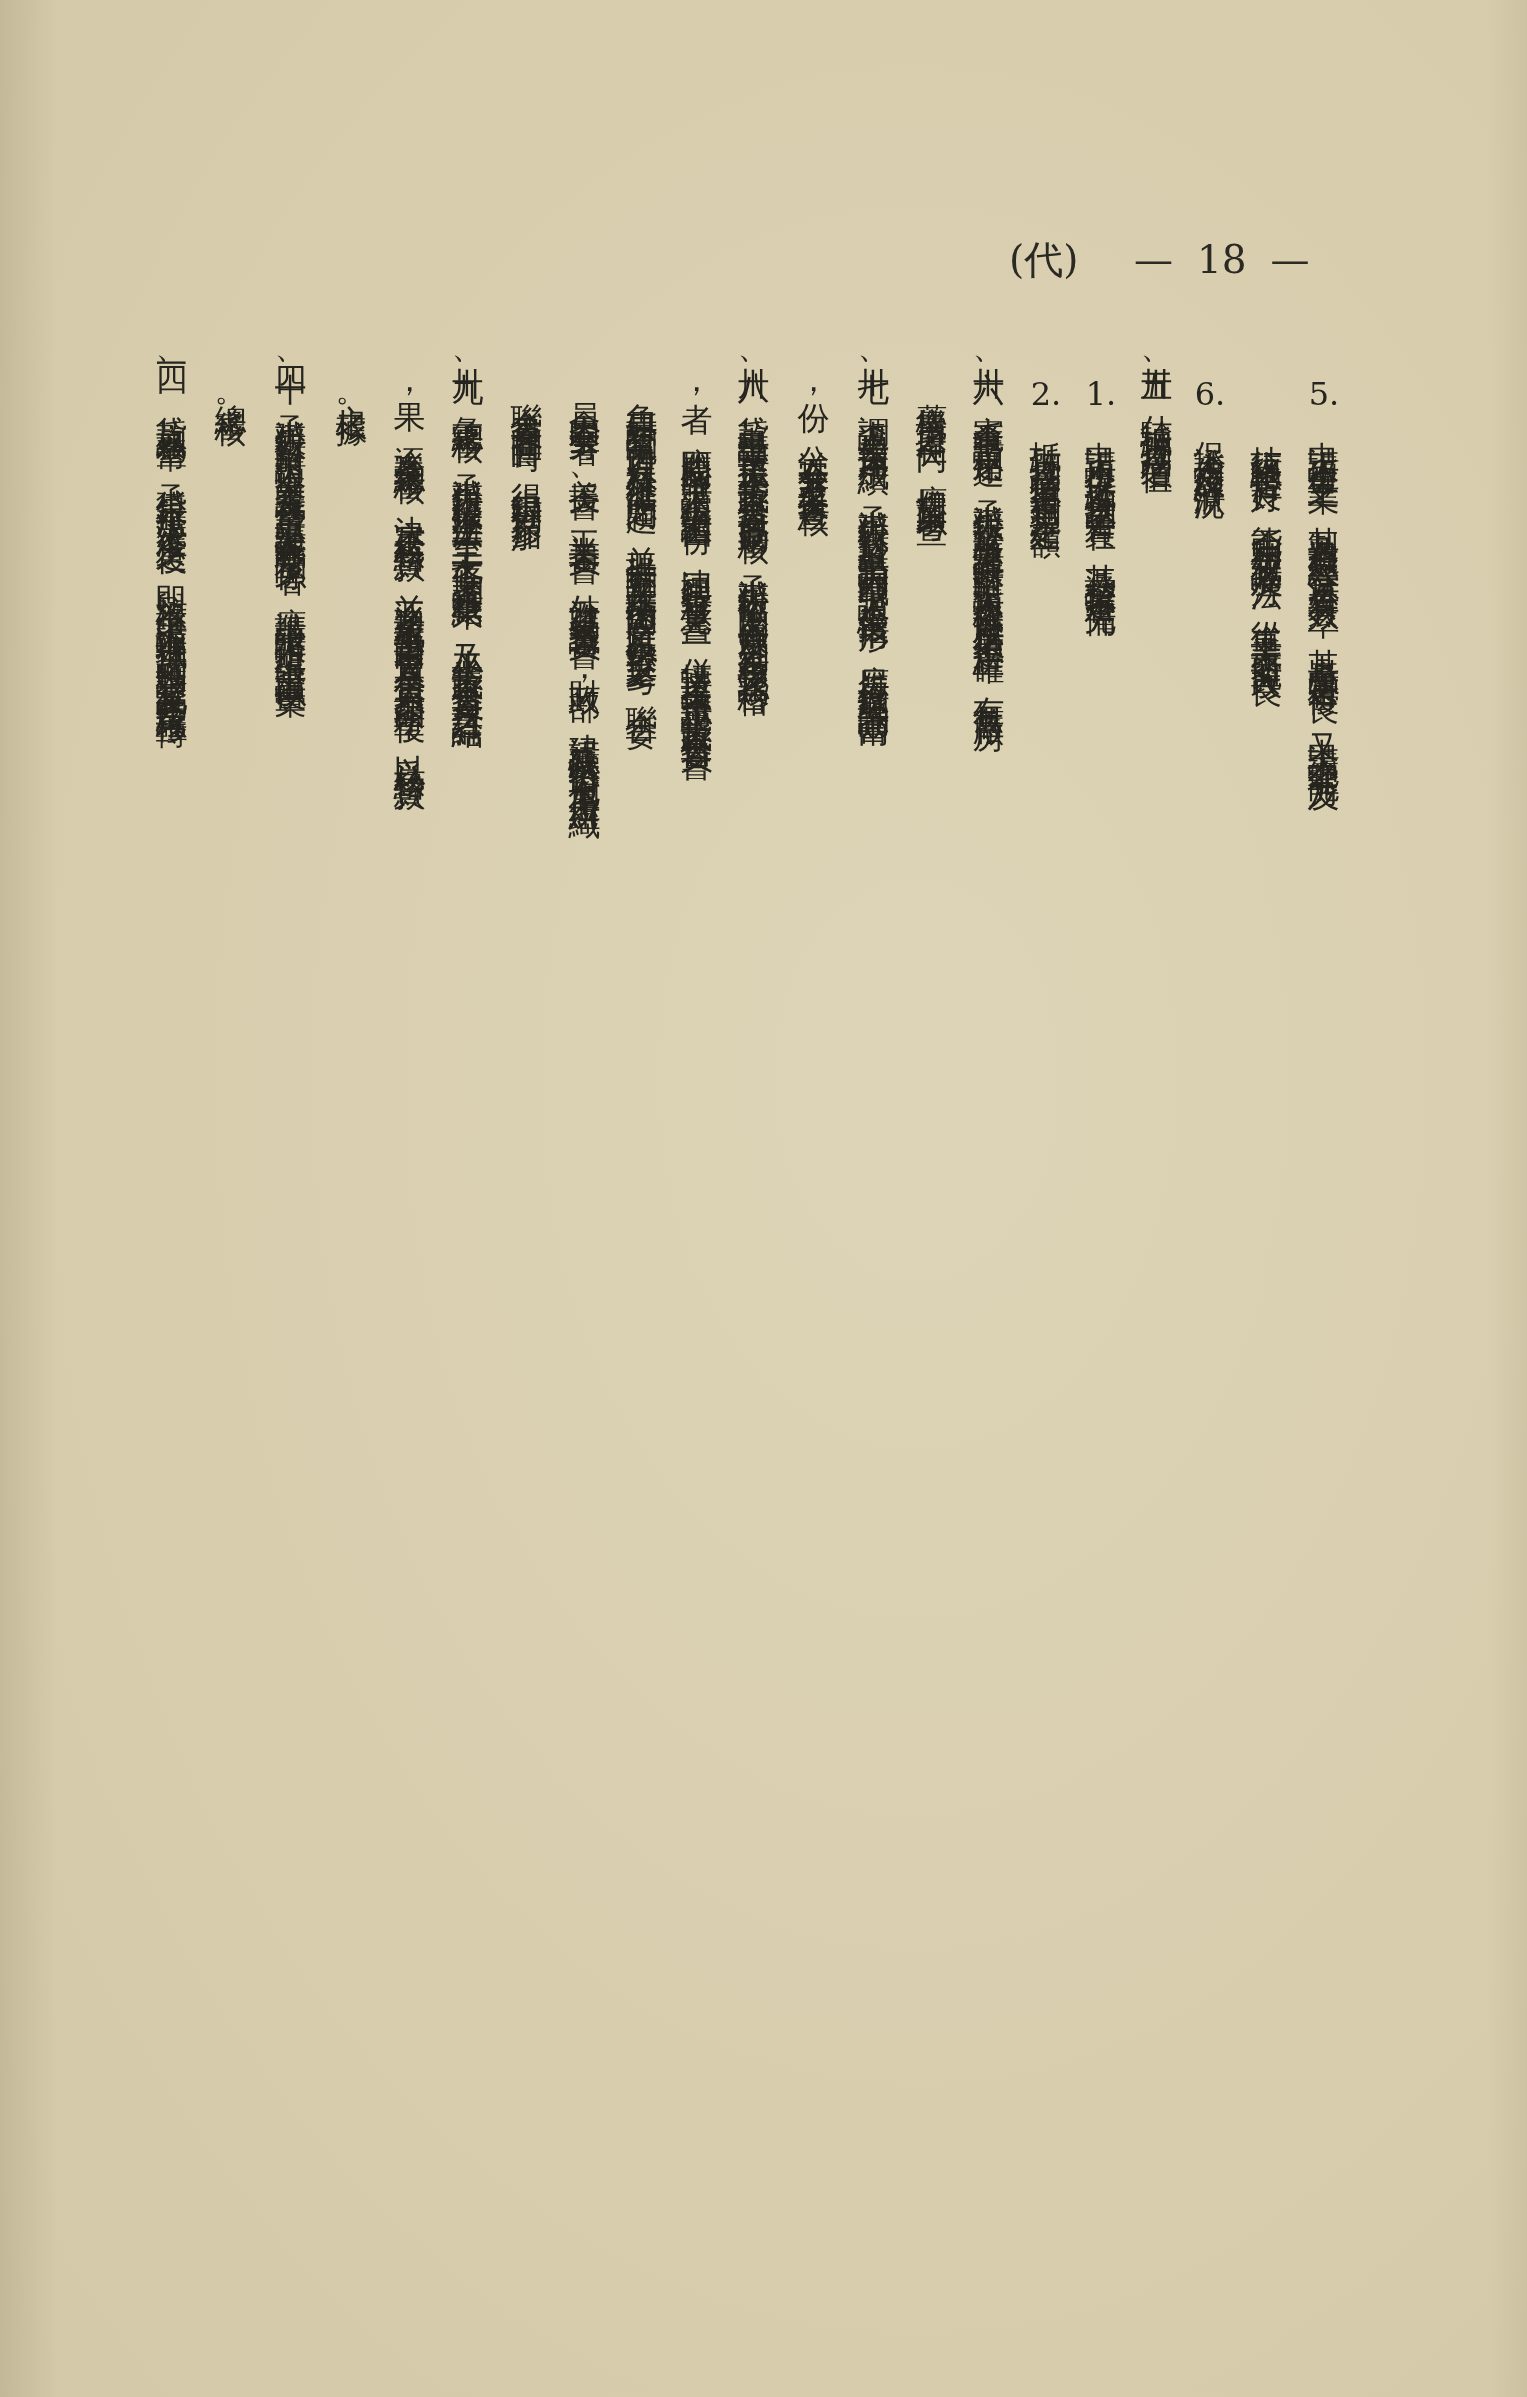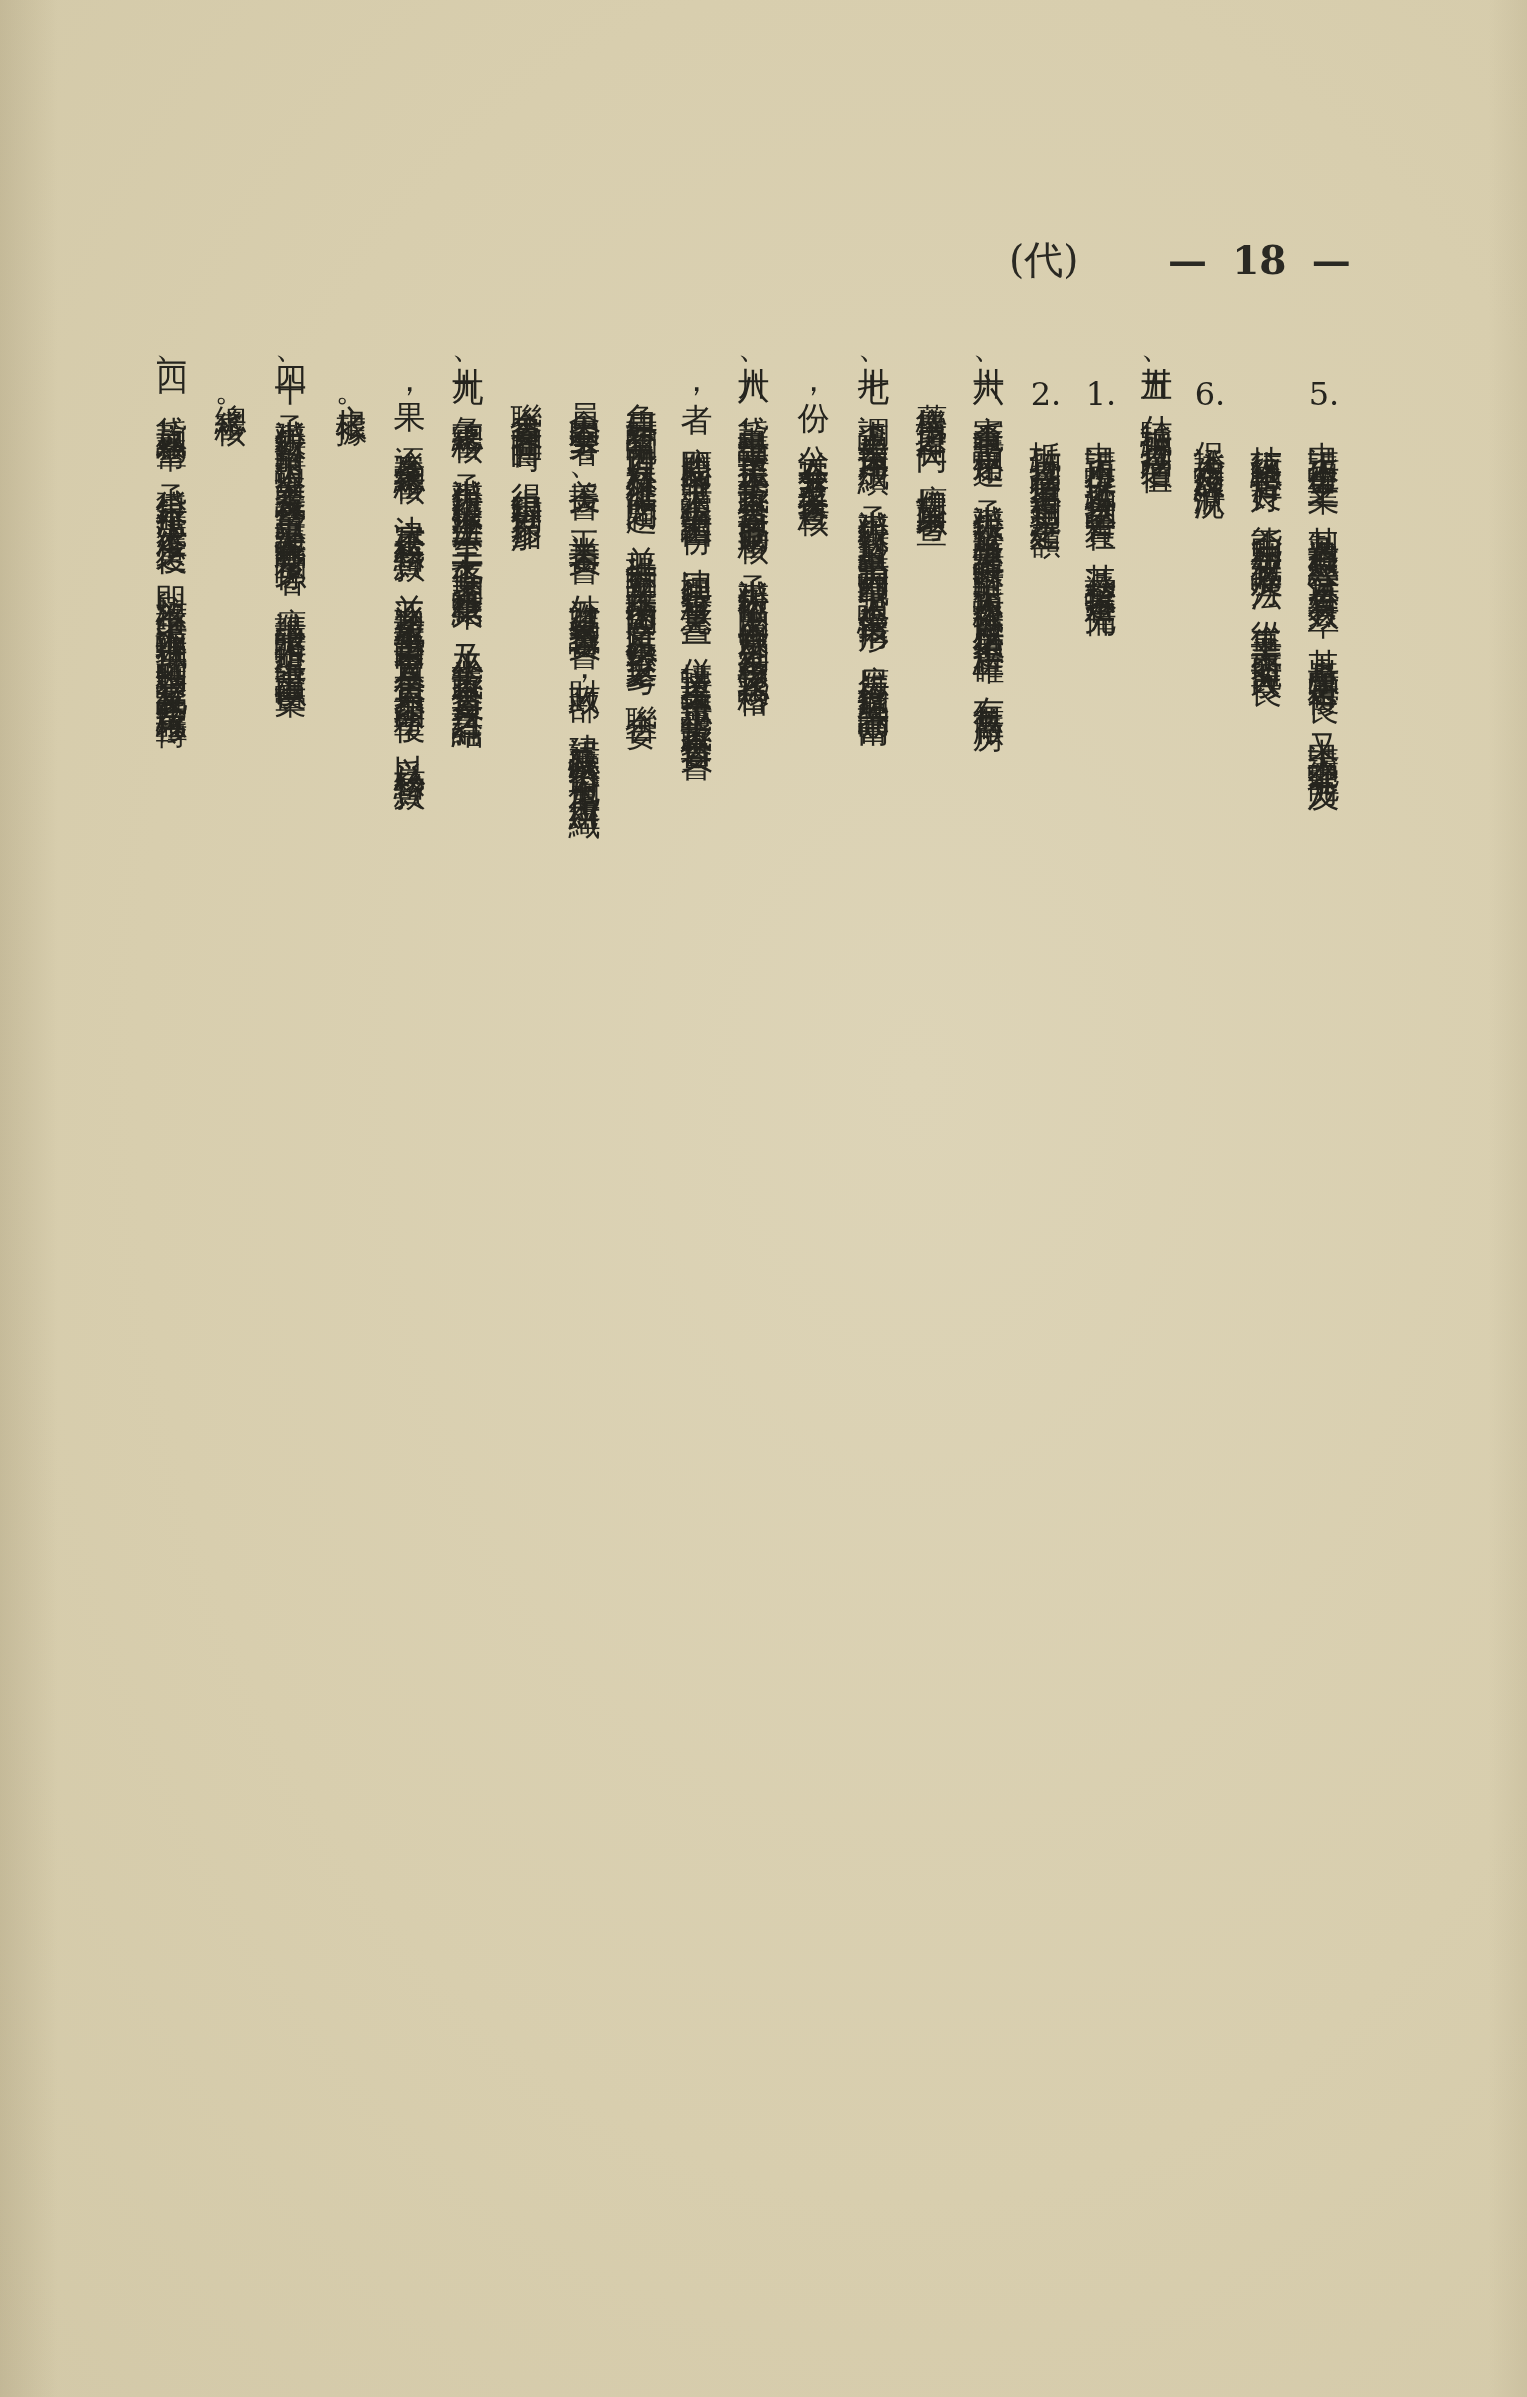--- a/index.html
+++ b/index.html
@@ -24,21 +24,21 @@
     }
     .hdr {
       position: absolute;
       top: 235px;
       font-size: 39px;
       line-height: 50px;
       white-space: pre;
       color: #2a2923;
     }
     .hdr-note { left: 1009px; }
-    .hdr-num { left: 1168px; word-spacing: 11.6px; font-weight: bold; }
+    .hdr-num { left: 1134px; word-spacing: 11.6px; }
 
     .col {
       position: absolute;
       writing-mode: vertical-rl;
       text-orientation: upright;
       font-size: 32px;
       line-height: 39px;
       width: 39px;
       letter-spacing: 5.3px;
       white-space: nowrap;

